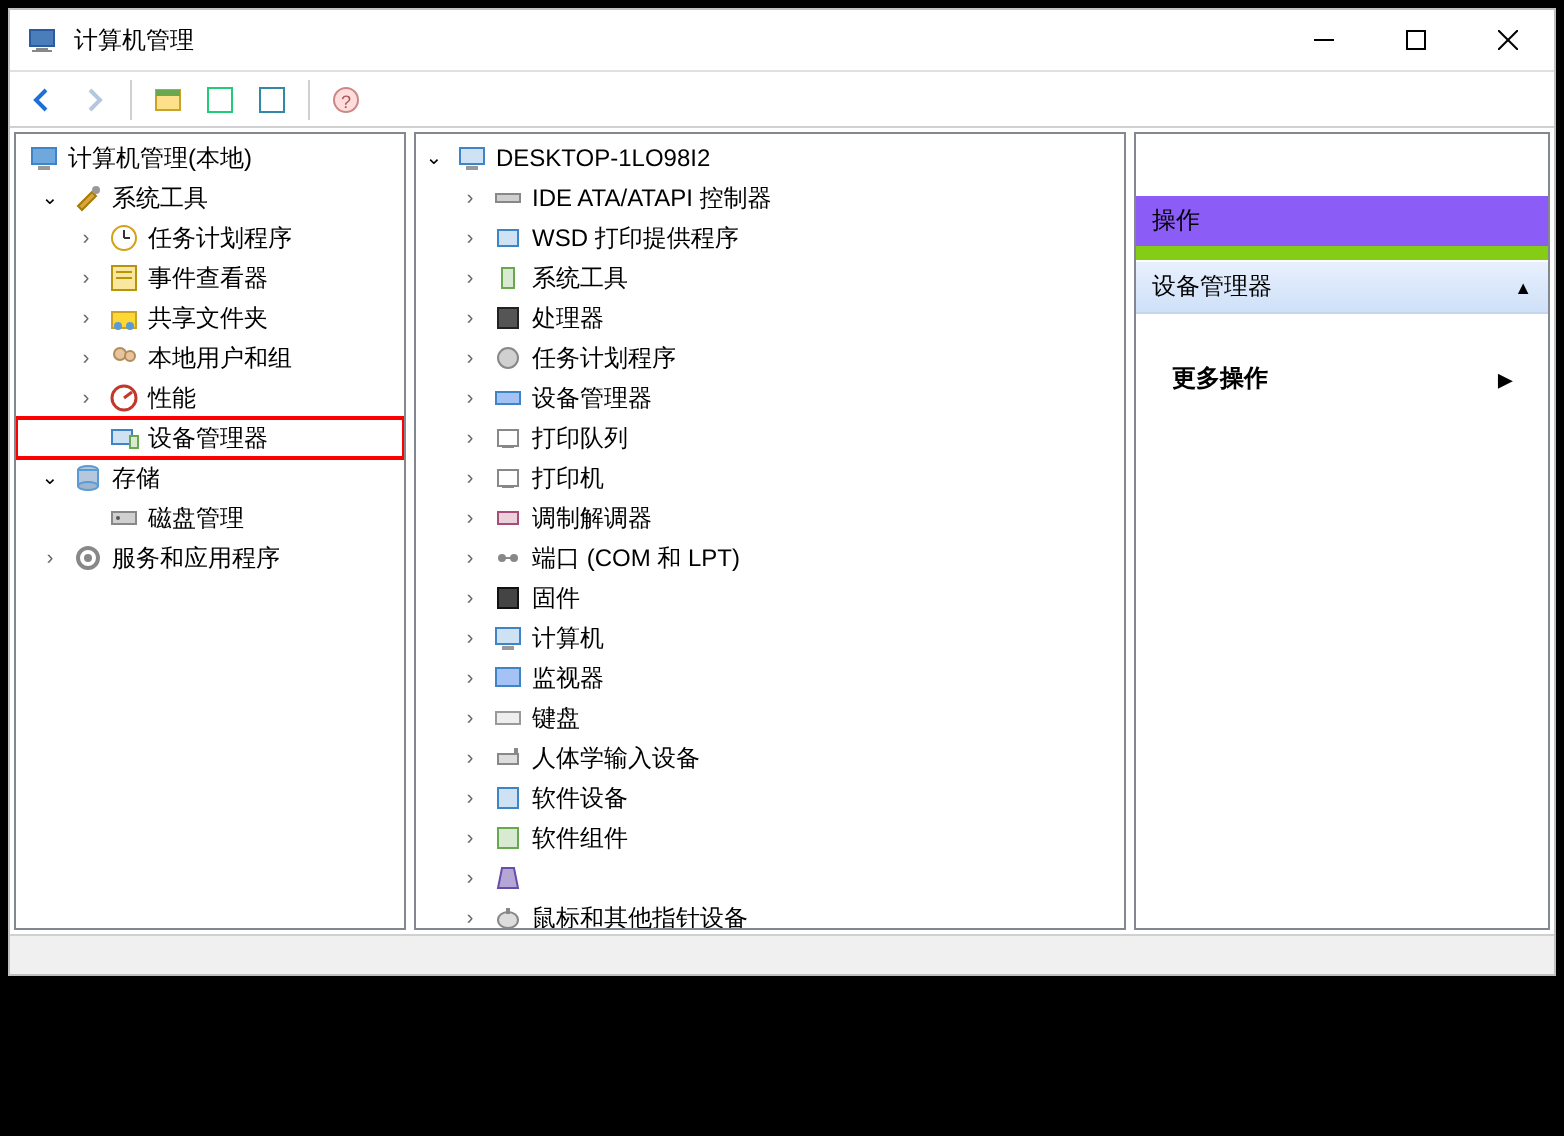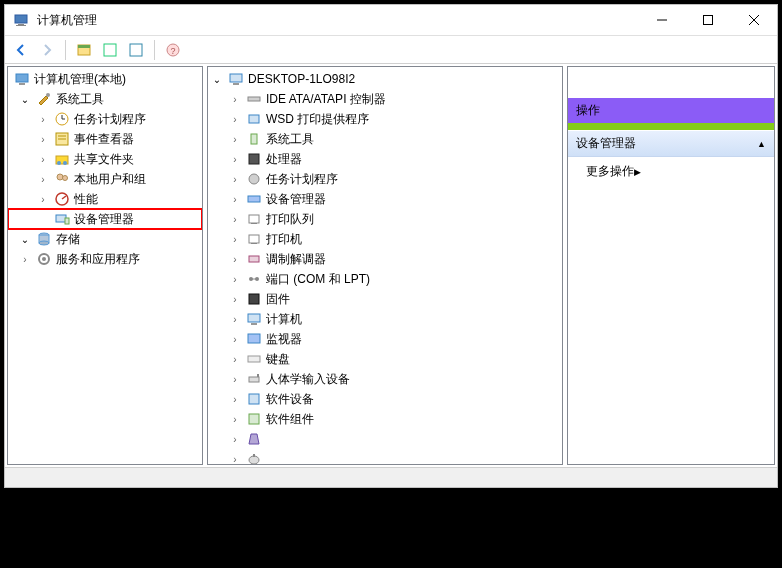--- a/index.html
+++ b/index.html
@@ -108,23 +108,23 @@
   }
   .actions-section-title {
     background: linear-gradient(to bottom, #e8f0fe, #cfe0f7);
     padding: 4px 8px;
     font-size: 12px;
     display: flex; justify-content: space-between; align-items: center;
     border-top: 1px solid #fff;
     border-bottom: 1px solid #c5d6ef;
   }
   .action-item {
-    padding: 6px 18px;
+    padding: 24px 18px;
     font-size: 12px;
-    display: flex; align-items: center;
+    display: flex; justify-content: space-between; align-items: center; font-weight: bold;
   }
   .tri { font-size: 9px; }
   
   .pane-mid::-webkit-scrollbar { width: 16px; }
   .pane-mid::-webkit-scrollbar-track { background: #f0f0f0; }
   .pane-mid::-webkit-scrollbar-thumb { background: #c0c0c0; }
   
   .statusbar {
     height: 20px;
     border-top: 1px solid #d0d0d0;
@@ -294,20 +294,29 @@
           <span class="expander expanded">⌄</span>
           <span class="tree-icon">
                 <svg width="16" height="16">
                   <ellipse cx="8" cy="4" rx="5" ry="2" fill="#b4c7dc" stroke="#5b9bd5"></ellipse>
                   <rect x="3" y="4" width="10" height="8" fill="#b4c7dc" stroke="#5b9bd5"></rect>
                   <ellipse cx="8" cy="12" rx="5" ry="2" fill="#9fb6cd" stroke="#5b9bd5"></ellipse>
                 </svg>
               </span>
           <span class="tree-label">存储</span>
         </div>
+        <div class="tree-row" style="padding-left:42px;">
+          <span class="tree-icon">
+                <svg width="16" height="16">
+                  <rect x="2" y="5" width="12" height="6" fill="#d0d0d0" stroke="#888"></rect>
+                  <circle cx="5" cy="8" r="1" fill="#555"></circle>
+                </svg>
+              </span>
+          <span class="tree-label">磁盘管理</span>
+        </div>
 
         <div class="tree-row" style="padding-left:10px;">
           <span class="expander">›</span>
           <span class="tree-icon">
                 <svg width="16" height="16">
                   <circle cx="8" cy="8" r="5" fill="none" stroke="#888" stroke-width="2"></circle>
                   <circle cx="8" cy="8" r="2" fill="#888"></circle>
                 </svg>
               </span>
           <span class="tree-label">服务和应用程序</span>
@@ -496,20 +505,21 @@
               </span>
             </div>
             <div class="tree-row" style="padding-left: 20px;">
               <span class="expander">›</span>
               <span class="tree-icon">
                 <svg width="16" height="16">
                   <ellipse cx="8" cy="9" rx="5" ry="4" fill="#ddd" stroke="#888"></ellipse>
                   <rect x="7" y="3" width="2" height="3" fill="#888"></rect>
                 </svg>
               </span>
+              <span class="tree-label">鼠标和其他指针设备</span>
             </div>
             <div class="tree-row" style="padding-left: 20px;">
               <span class="expander">›</span>
               <span class="tree-icon">
                 <svg width="16" height="16">
                   <rect x="4" y="3" width="3" height="10" fill="#888"></rect>
                   <rect x="9" y="3" width="3" height="10" fill="#888"></rect>
                 </svg>
               </span>
             </div>

